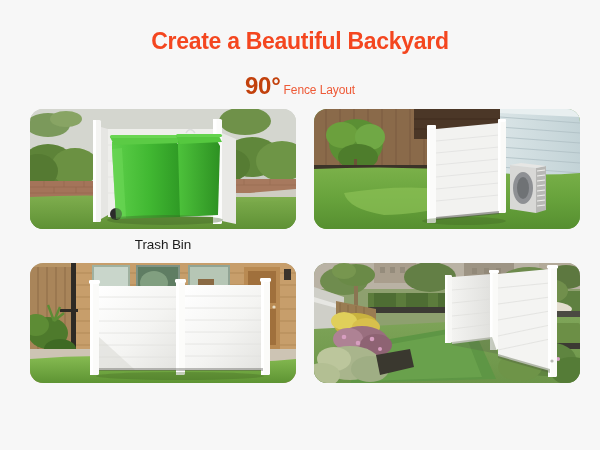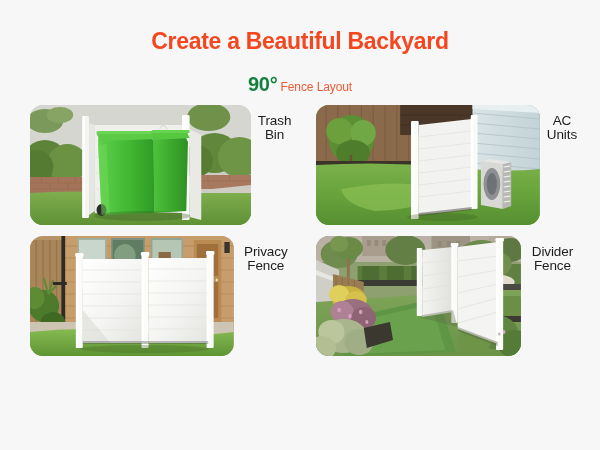--- a/index.html
+++ b/index.html
@@ -37,43 +37,43 @@
 
   .section-heading {
     text-align: center;
     line-height: 1;
     white-space: nowrap;
   }
   .section-heading.first { padding-top: 21px; }
   .section-heading.second { padding-top: 13px; }
 
   .deg {
-    color: #15803d;
-    font-size: 20px;
+    color: #c2410c;
+    font-size: 24px;
     font-weight: bold;
     letter-spacing: -0.2px;
   }
   .sect-label {
     color: #ee5a37;
     font-size: 12px;
     font-weight: normal;
     letter-spacing: -0.1px;
     margin-left: 3px;
   }
 
   
   .row {
     display: flex;
     gap: 18px;
     margin-top: 11px;
   }
   .card {
     width: 268px;
     display: flex;
-    flex-direction: row;
+    flex-direction: column;
   }
   .photo {
     width: 266px;
     height: 120px;
     border-radius: 13px;
     overflow: hidden;
     position: relative;
     background: #cfd4cd;
   }
   .photo svg { display: block; width: 100%; height: 100%; }
@@ -308,21 +308,20 @@
             <rect x="184" y="12" width="8" height="92" rx="1.5" fill="#fafaf8"></rect>
             <rect x="184" y="12" width="2.6" height="92" fill="#ffffff"></rect>
             <rect x="184" y="10" width="8" height="3" rx="1" fill="#ffffff"></rect>
 
             <path d="M122 108 L185 102 L185 105 L122 111 Z" fill="#4b4b48" opacity="0.5"></path>
           </g>
 
           <ellipse cx="150" cy="112" rx="42" ry="4" fill="#3a5c20" opacity="0.3"></ellipse>
         </svg>
       </div>
-      <div class="caption">AC Units</div>
     </div>
   </div>
 
 
   <div class="row">
 
     <div class="card">
       <div class="photo">
         <svg viewBox="0 0 266 120" preserveAspectRatio="none">
           <defs>
@@ -425,21 +424,20 @@
           </g>
 
           <rect x="231" y="18" width="9" height="94" rx="1.5" fill="#fbfbf9"></rect>
           <rect x="231" y="18" width="3" height="94" fill="#ffffff"></rect>
           <rect x="230" y="15" width="11" height="4" rx="1.4" fill="#ffffff"></rect>
 
           <rect x="69" y="105" width="164" height="3" fill="#4a4a45" opacity="0.35"></rect>
           <ellipse cx="150" cy="113" rx="84" ry="4" fill="#3e6122" opacity="0.3"></ellipse>
         </svg>
       </div>
-      <div class="caption">Privacy Fence</div>
     </div>
 
     <div class="card">
       <div class="photo">
         <svg viewBox="0 0 266 120" preserveAspectRatio="none">
           <defs>
             <linearGradient id="turfDF" x1="0" y1="0" x2="0" y2="1">
               <stop offset="0" stop-color="#7fa559"></stop>
                 <stop offset="1" stop-color="#6b9448"></stop>
             </linearGradient>
@@ -577,16 +575,15 @@
             <rect x="234" y="4" width="9" height="110" rx="1.5" fill="#fbfbf9"></rect>
             <rect x="234" y="4" width="3" height="110" fill="#ffffff"></rect>
             <rect x="233" y="2" width="11" height="3.5" rx="1.2" fill="#ffffff"></rect>
             <circle cx="238" cy="98" r="1.6" fill="#b9b9b5"></circle>
 
             <path d="M138 79 L178 74 L184 91 L138 82 Z" fill="#5c6b4a" opacity="0.35"></path>
             <path d="M184 91 L236 106 L236 110 L184 95 Z" fill="#50603e" opacity="0.4"></path>
           </g>
         </svg>
       </div>
-      <div class="caption">Divider Fence</div>
     </div>
   </div>
 </div>
 
 </body></html>

